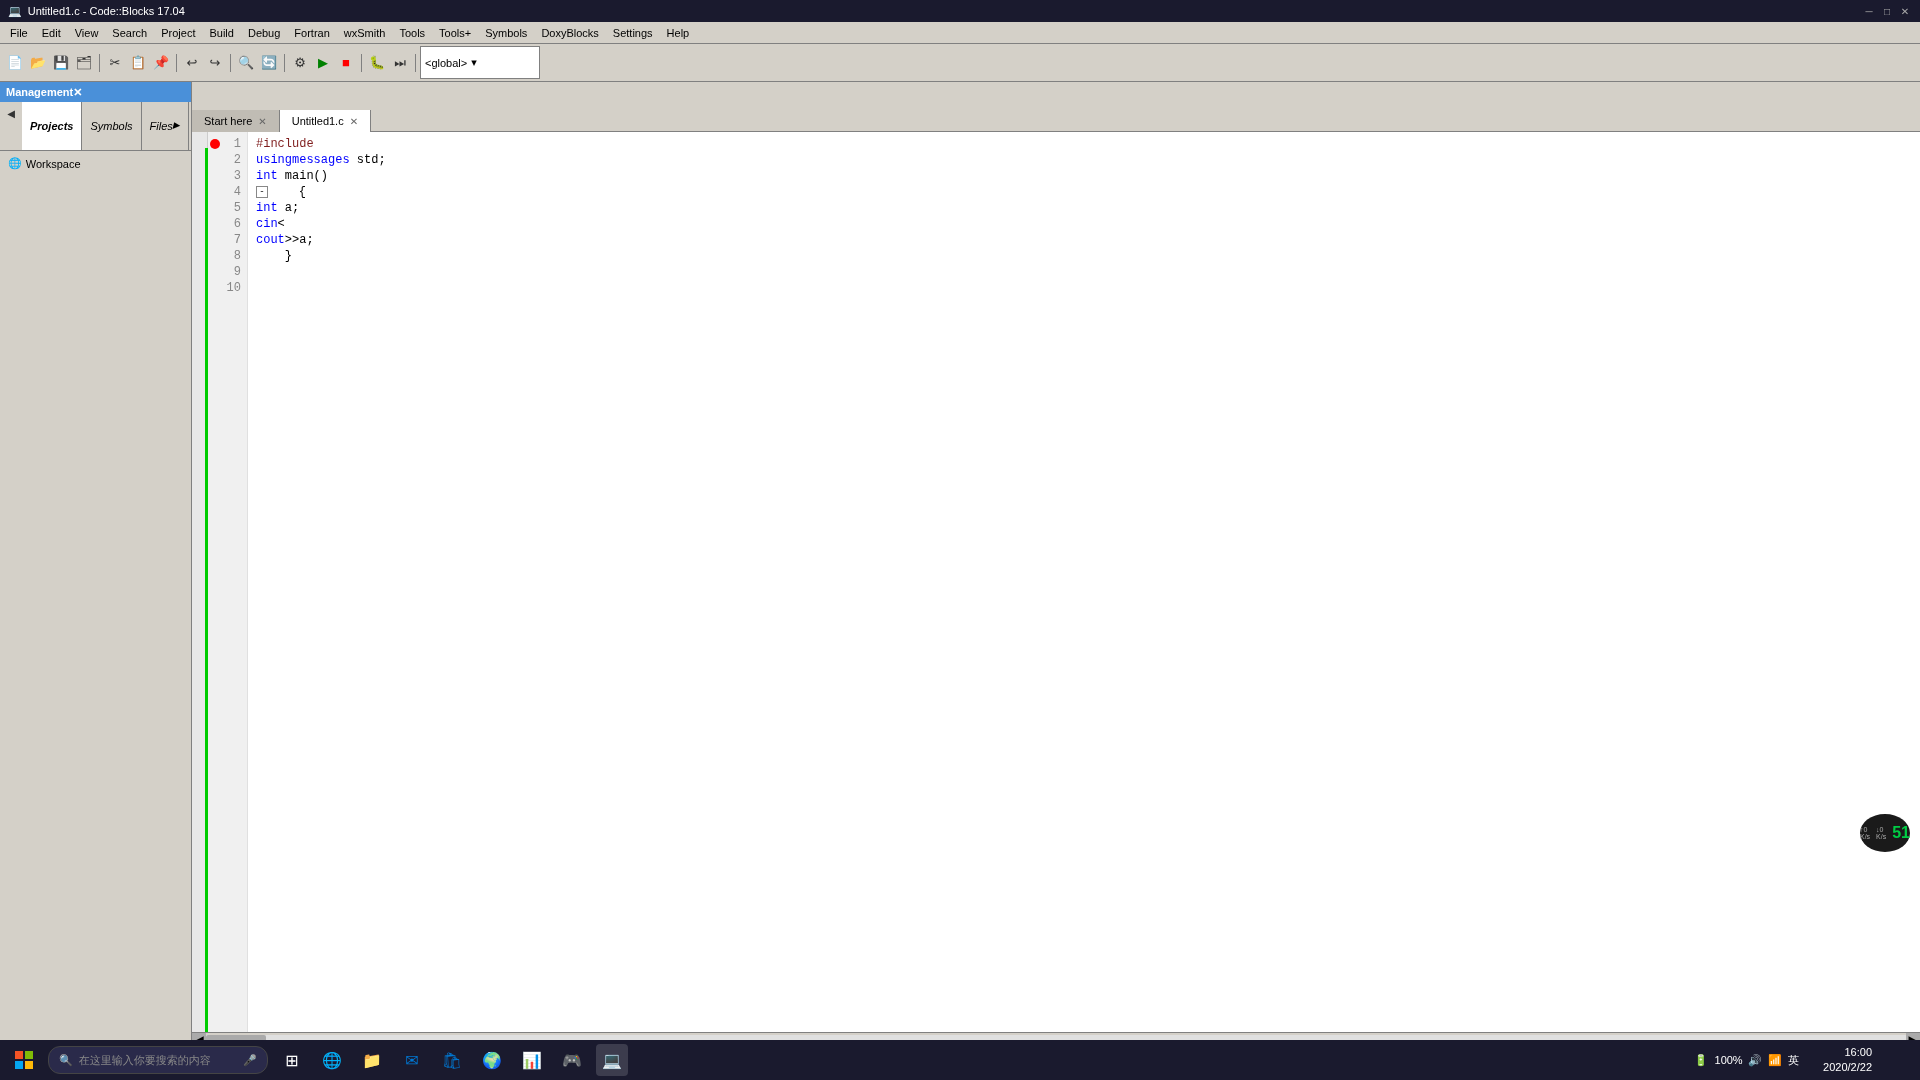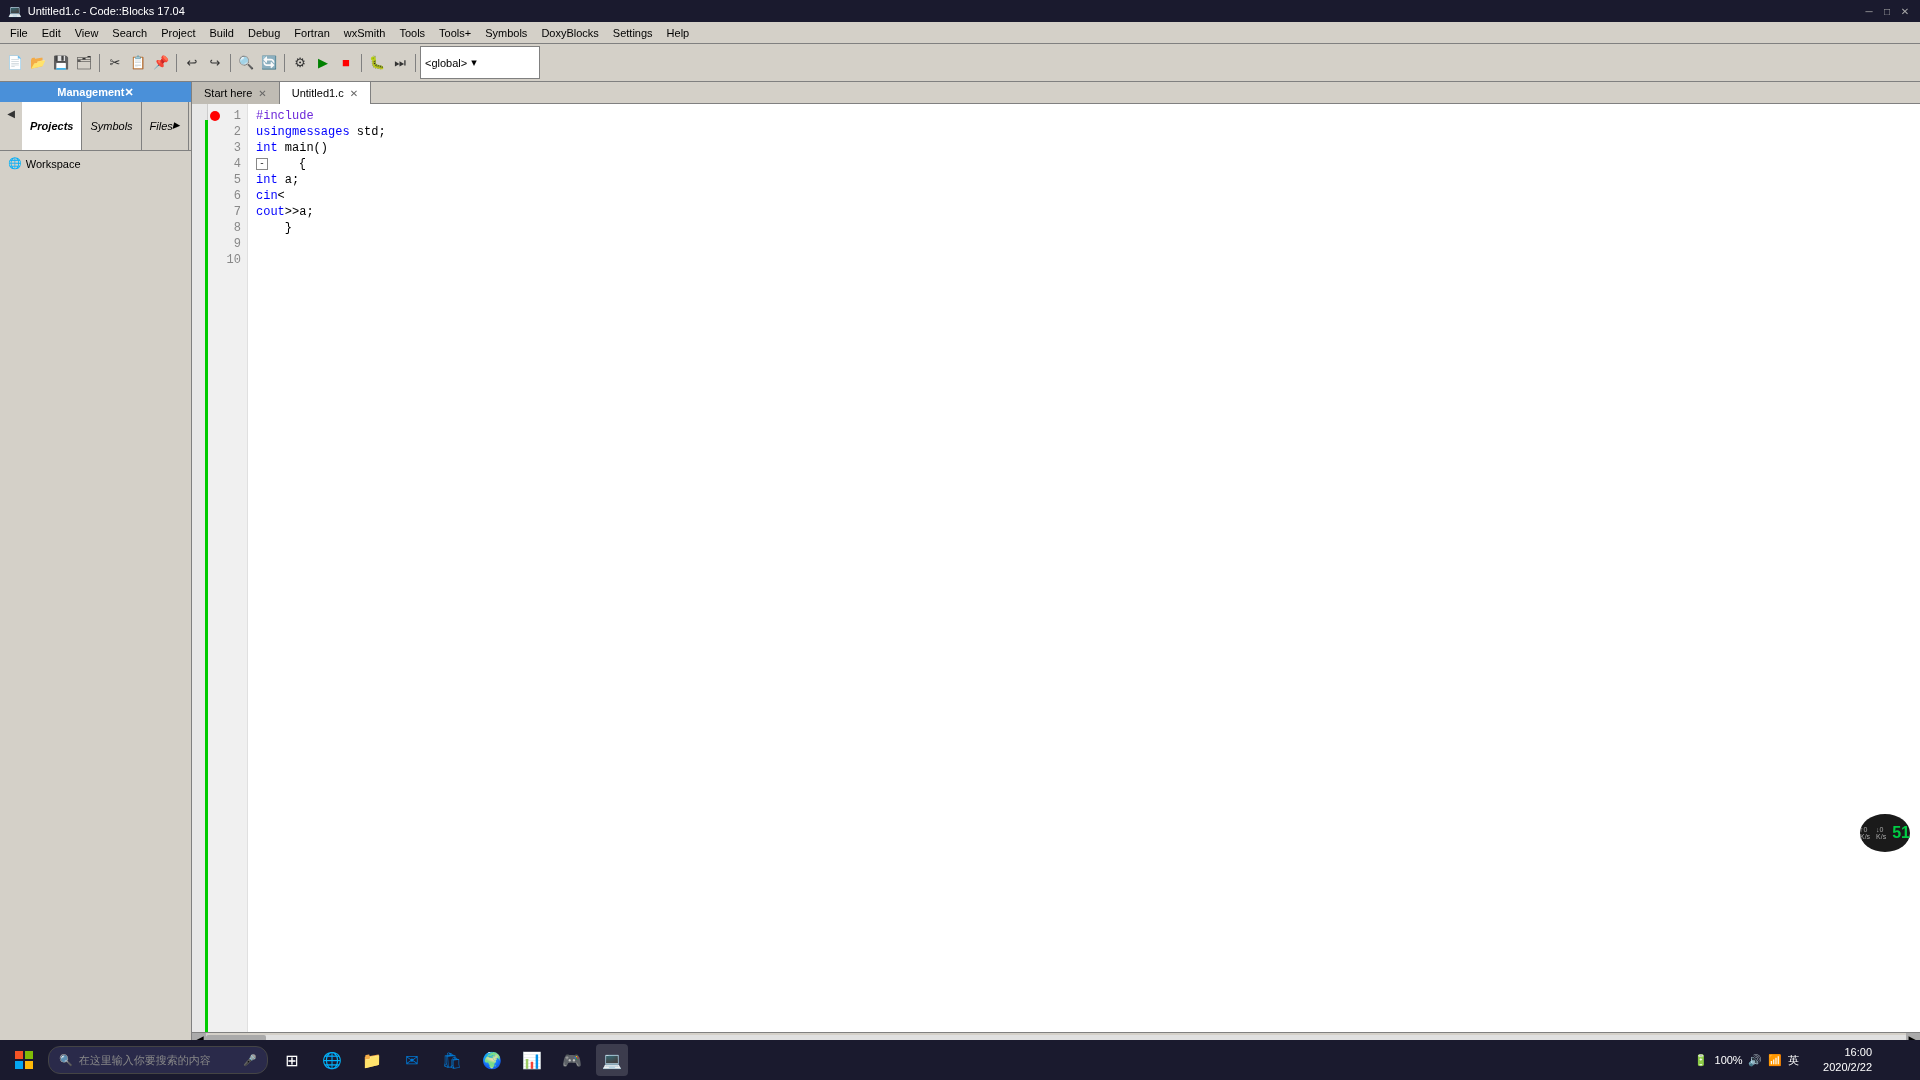--- a/index.html
+++ b/index.html
@@ -93,21 +93,21 @@
     }
     .sidebar-header {
       background: #4a90d9;
       color: white;
       height: 20px;
       display: flex;
       align-items: center;
       padding: 0 6px;
       font-size: 11px;
       font-weight: bold;
-      justify-content: center;
+      justify-content: flex-start;
     }
     .sidebar-tabs {
       display: flex;
       background: #d4d0c8;
       border-bottom: 1px solid #808080;
     }
     .sidebar-tab {
       padding: 18px 8px;
       font-size: 11px;
       cursor: pointer;
@@ -126,20 +126,21 @@
       cursor: pointer;
       font-size: 11px;
     }
 
     
     .editor-area {
       flex: 1;
       display: flex;
       flex-direction: column;
       background: #f0f0f0;
+      margin-top: 28px;
     }
 
     
     .editor-tabs {
       display: flex;
       background: #d4d0c8;
       border-bottom: 1px solid #808080;
       height: 22px;
     }
     .editor-tab {
@@ -202,21 +203,21 @@
     }
     .code-line {
       height: 16px;
       white-space: pre;
       display: flex;
       align-items: center;
       position: relative;
     }
     
     .kw { color: #0000ff; }
-    .inc { color: #6d28d9; }
+    .inc { color: #7f1d1d; }
     .num { color: #ff0000; }
     .fold-marker {
       display: inline-block;
       width: 12px;
       height: 12px;
       border: 1px solid #888;
       font-size: 9px;
       text-align: center;
       line-height: 11px;
       cursor: pointer;

